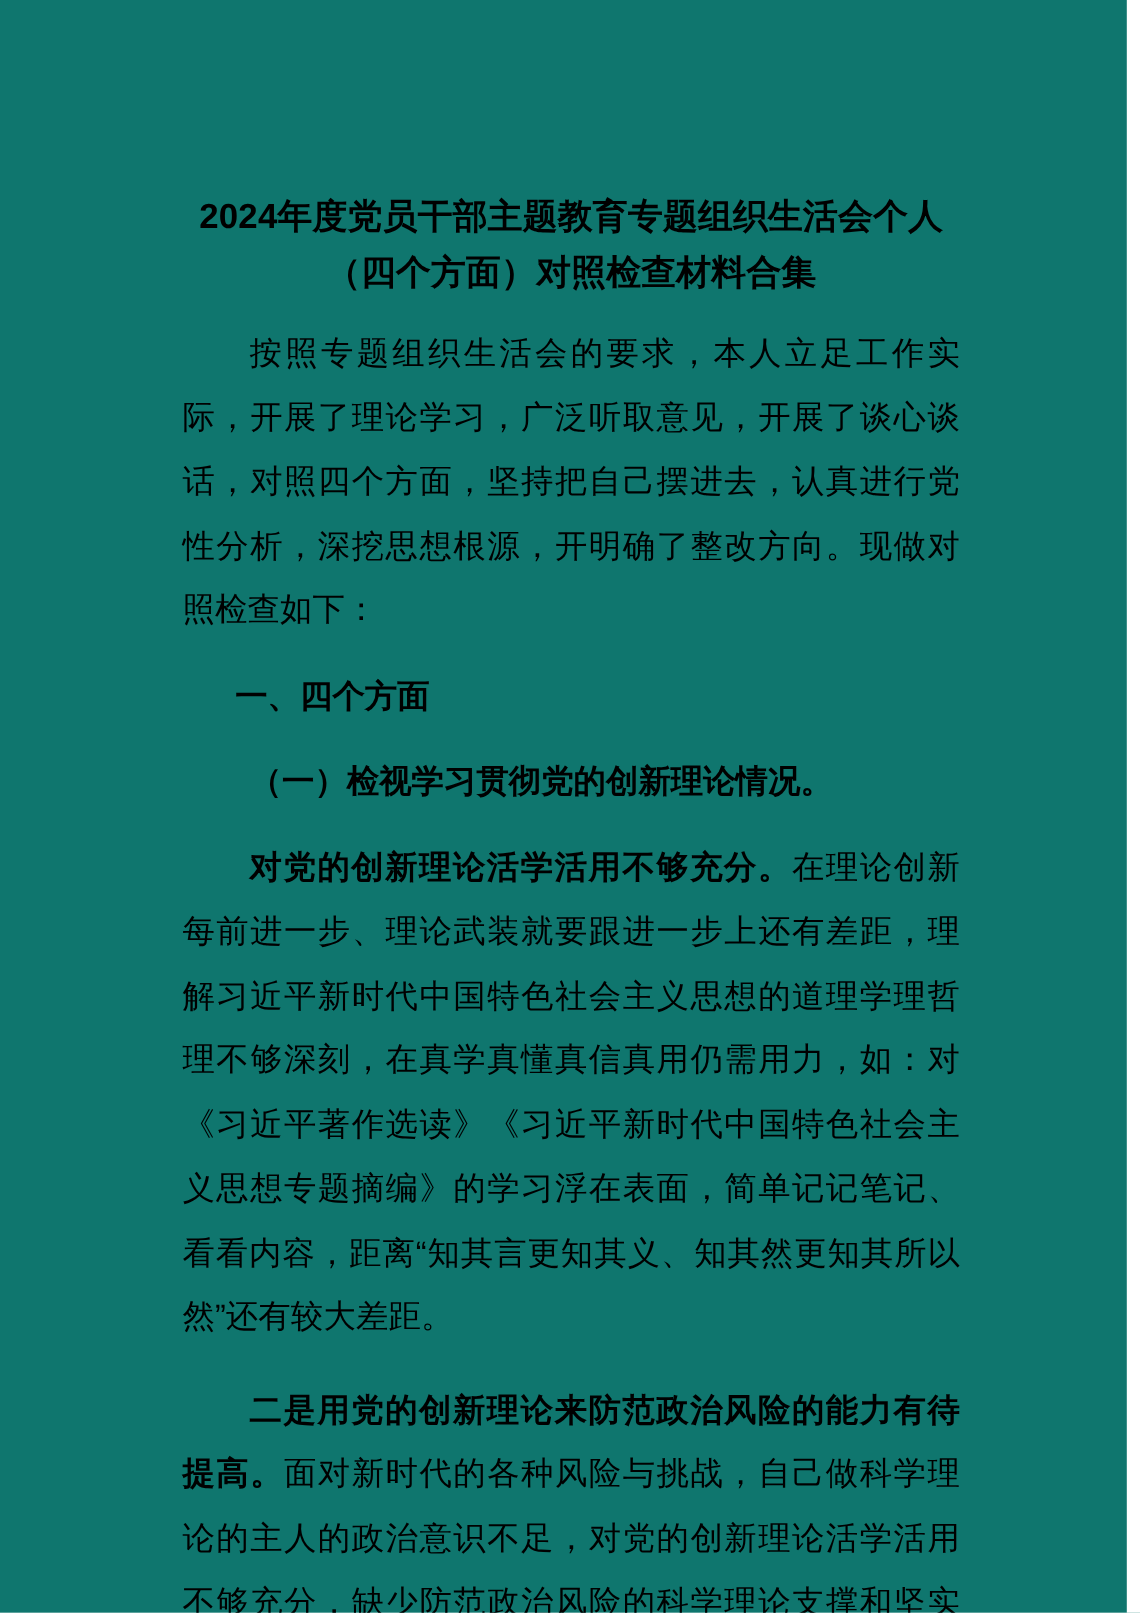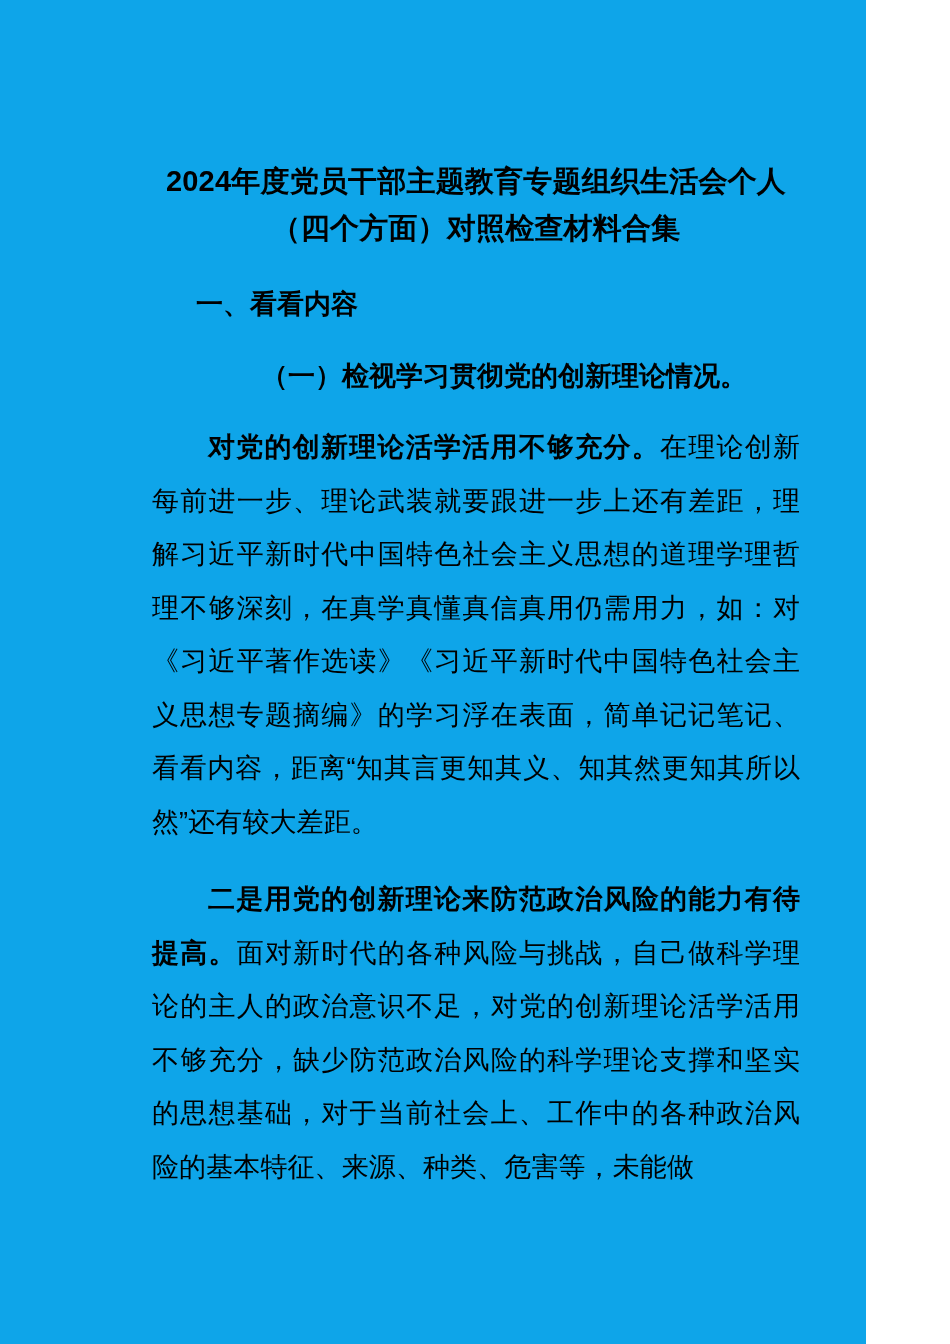--- a/index.html
+++ b/index.html
@@ -9,23 +9,23 @@
   body {
     width: 950px;
     height: 1344px;
     background: #ffffff;
     font-family: "Liberation Sans", "DejaVu Sans", sans-serif;
     color: #000000;
     overflow: hidden;
   }
   .page {
     position: relative;
-    width: 866px;
+    width: 939px;
     height: 1344px;
-    background: #0ea5e9;
+    background: #0f766e;
     box-sizing: border-box;
     padding: 0;
   }
   .content {
     position: absolute;
     left: 152px;
     top: 158px;
     width: 648px;
   }
   .doc-title {
@@ -53,40 +53,40 @@
   .heading {
     font-size: 27px;
     font-weight: bold;
     line-height: 53.5px;
     margin: 0 0 8px 0;
     text-indent: 44px;
     color: #000000;
   }
   .heading.sub {
     text-indent: 56px;
-    text-align: center;
   }
   .b {
     font-weight: bold;
   }
   .spacer-sm { height: 10px; }
   .spacer-md { height: 16px; }
 </style>
 </head>
 <body>
 
 <div class="page">
   <div class="content">
 
     <h1 class="doc-title">2024年度党员干部主题教育专题组织生活会个人（四个方面）对照检查材料合集</h1>
 
+    <p class="para indent2">按照专题组织生活会的要求，本人立足工作实际，开展了理论学习，广泛听取意见，开展了谈心谈话，对照四个方面，坚持把自己摆进去，认真进行党性分析，深挖思想根源，开明确了整改方向。现做对照检查如下：</p>
 
     <div class="spacer-sm"></div>
 
-    <h2 class="heading">一、看看内容</h2>
+    <h2 class="heading">一、四个方面</h2>
 
     <div class="spacer-sm"></div>
 
     <h3 class="heading sub">（一）检视学习贯彻党的创新理论情况。</h3>
 
     <div class="spacer-sm"></div>
 
     <p class="para indent2"><span class="b">对党的创新理论活学活用不够充分。</span><span>在理论创新每前进一步、理论武装就要跟进一步上还有差距，理解习近平新时代中国特色社会主义思想的道理学理哲理不够深刻，在真学真懂真信真用仍需用力，如：对《习近平著作选读》《习近平新时代中国特色社会主义思想专题摘编》的学习浮在表面，简单记记笔记、看看内容，距离“知其言更知其义、知其然更知其所以然”还有较大差距。</span></p>
 
     <div class="spacer-md"></div>

